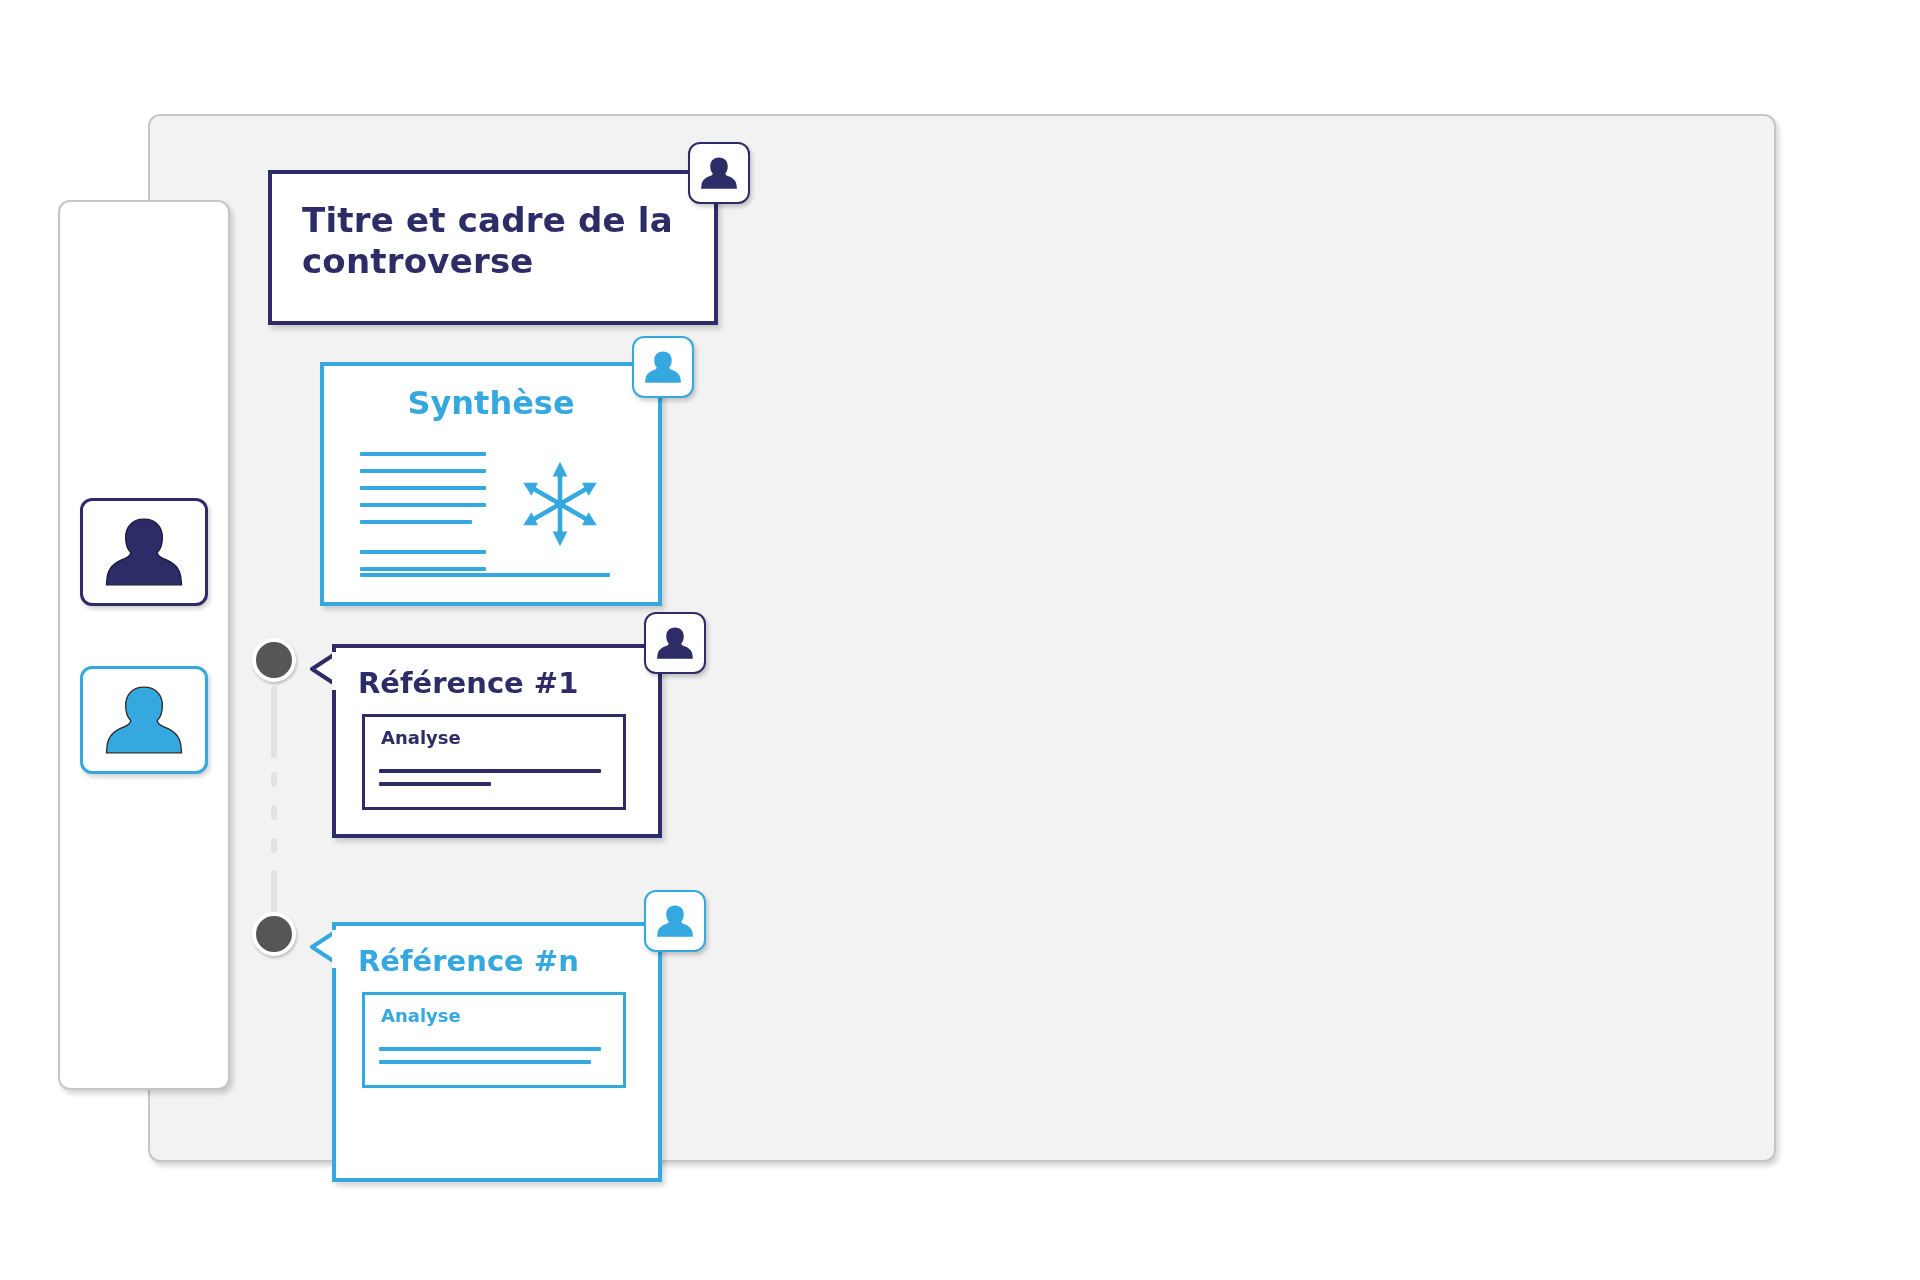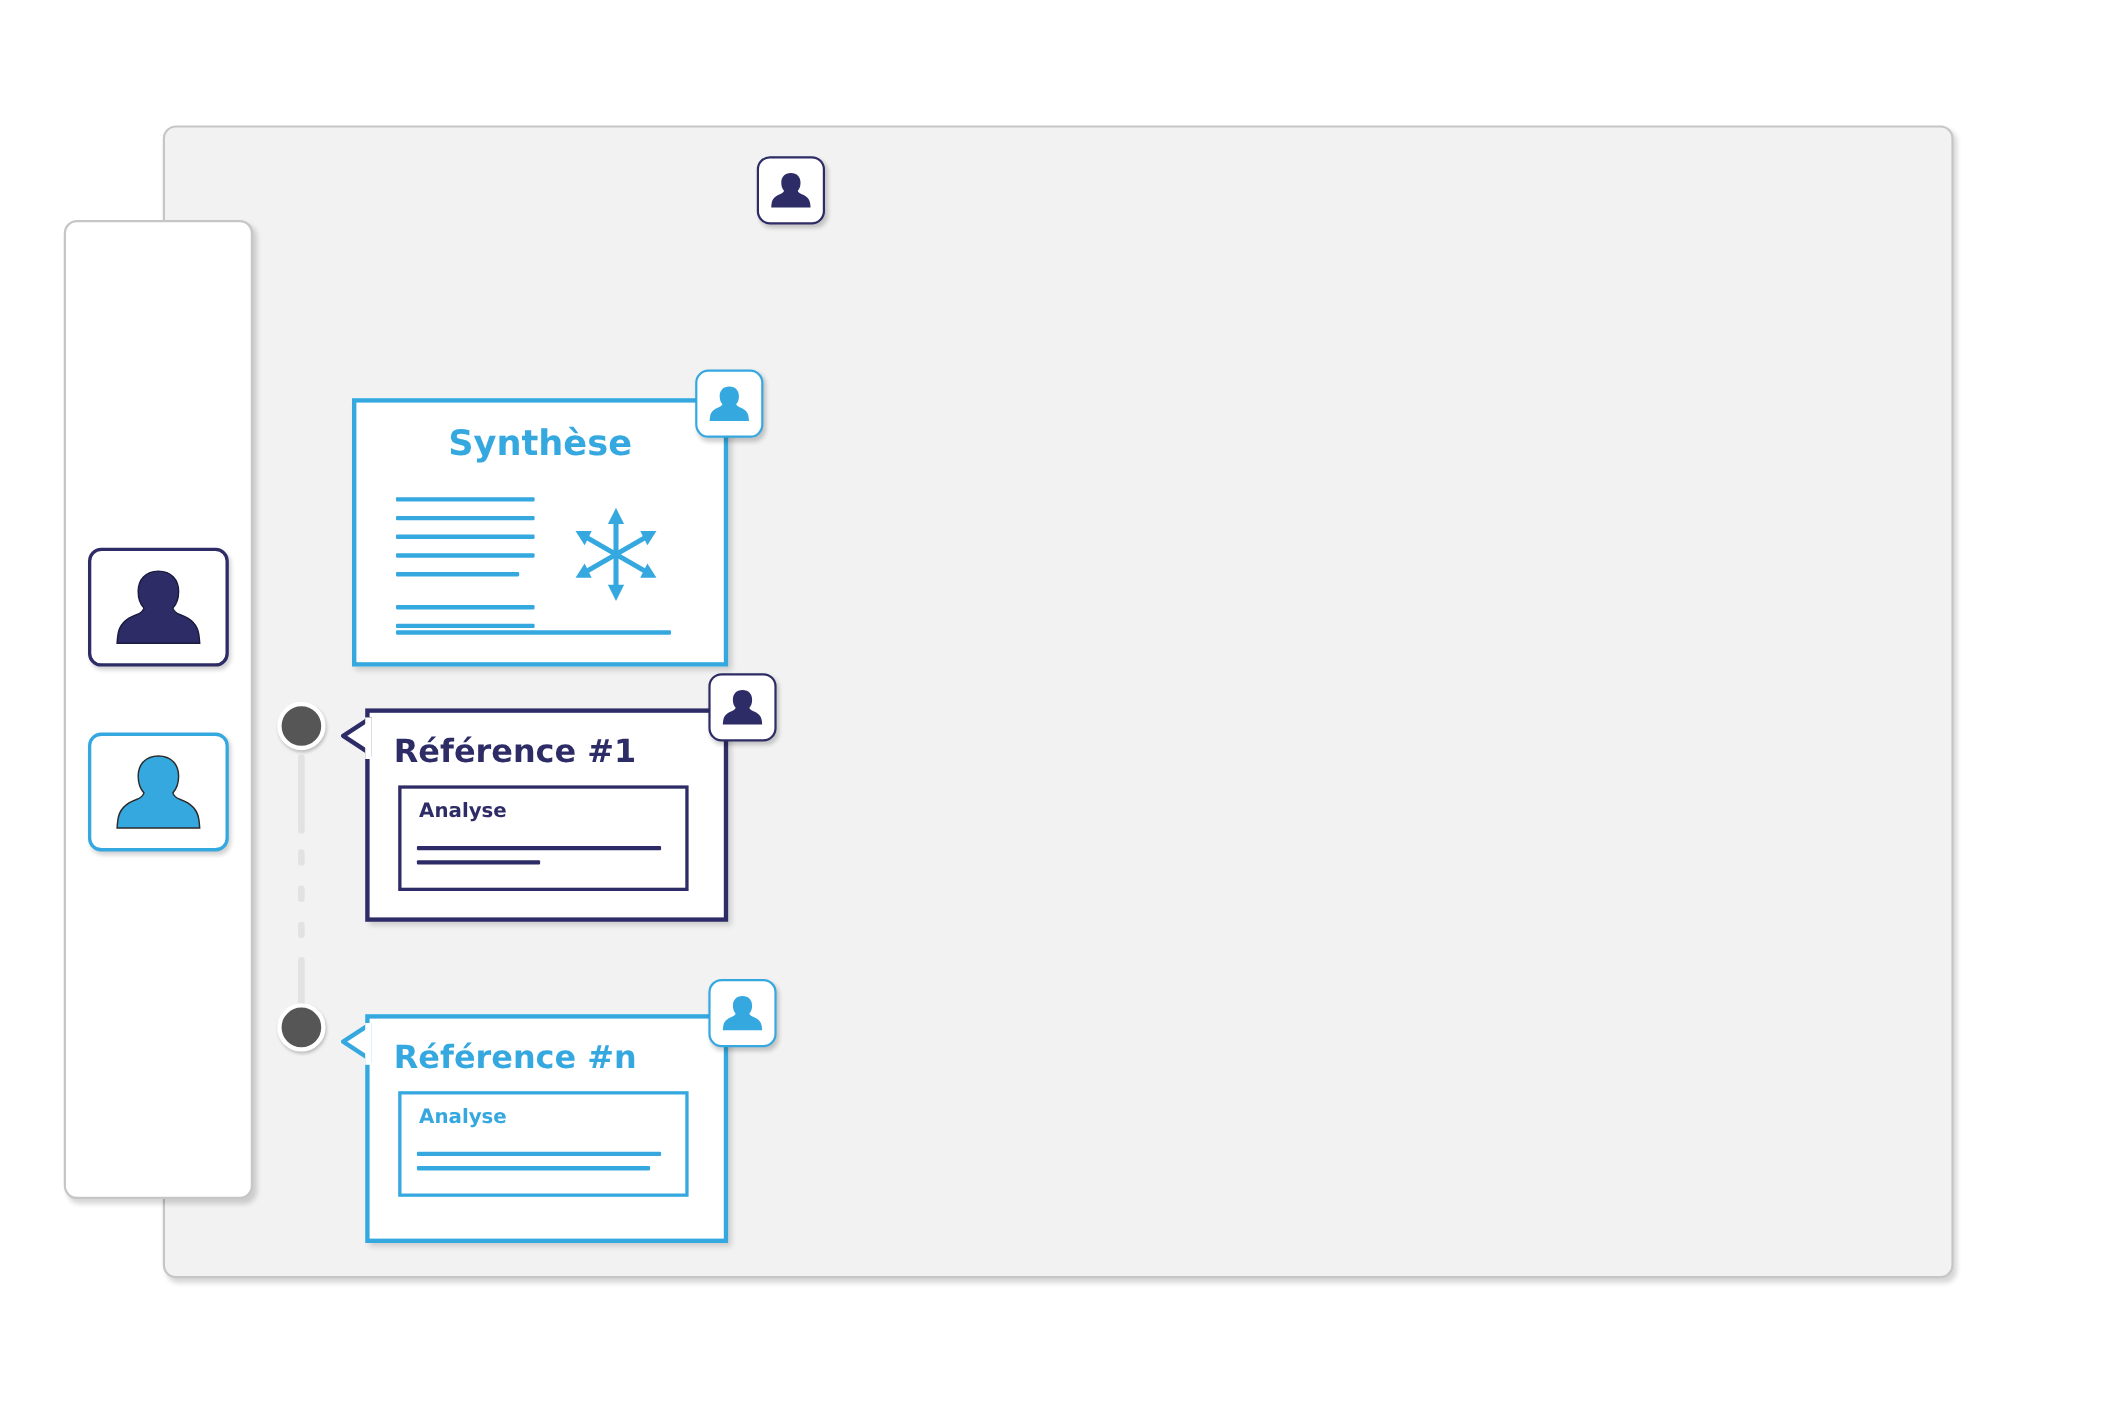--- a/index.html
+++ b/index.html
@@ -118,21 +118,21 @@
     position: absolute;
     width: 330px;
     background: #ffffff;
     box-sizing: border-box;
     box-shadow: 3px 4px 5px rgba(0,0,0,0.16);
     z-index: 10;
   }
   .ref-box.dark  { border: 4px solid #2d2c66; }
   .ref-box.light { border: 4px solid #35a8e0; }
   .ref-box.r1 { left: 332px; top: 644px; height: 194px; }
-  .ref-box.rn { left: 332px; top: 922px; height: 208px; }
+  .ref-box.rn { left: 332px; top: 922px; height: 260px; }
 
   
   .tail { position: absolute; left: -26px; top: 4px; width: 28px; height: 44px; }
 
   .ref-title {
     position: absolute;
     left: 22px; top: 18px;
     font-size: 29px; font-weight: bold;
   }
   .ref-box.dark .ref-title  { color: #2d2c66; }
@@ -202,20 +202,23 @@
     </div>
     <div class="avatar-card light">
       <span>
         <svg viewBox="0 0 64 56" xmlns="http://www.w3.org/2000/svg">
           <path fill="#35a8e0" stroke="#2b2b2b" stroke-width="1" d="M32 3c-9 0-14 6-14 14 0 5 1.6 9.2 4 11.6-0.6 2.2-2 3.4-5.2 4.6C10 35.6 5 39.6 4 47c-0.5 3.6-0.6 6-0.6 6h57.2s-0.1-2.4-0.6-6c-1-7.4-6-11.4-12.8-13.8-3.2-1.2-4.6-2.4-5.2-4.6 2.4-2.4 4-6.6 4-11.6C46 9 41 3 32 3z"></path>
         </svg>
       </span>
     </div>
   </div>
 
+  <div class="title-box">
+    <div class="title-text">Titre et cadre de la controverse</div>
+  </div>
   <div class="badge dark" style="left:688px; top:142px;">
     <span>
       <svg viewBox="0 0 64 56" xmlns="http://www.w3.org/2000/svg">
         <path fill="#2d2c66" d="M32 3c-9 0-14 6-14 14 0 5 1.6 9.2 4 11.6-0.6 2.2-2 3.4-5.2 4.6C10 35.6 5 39.6 4 47c-0.5 3.6-0.6 6-0.6 6h57.2s-0.1-2.4-0.6-6c-1-7.4-6-11.4-12.8-13.8-3.2-1.2-4.6-2.4-5.2-4.6 2.4-2.4 4-6.6 4-11.6C46 9 41 3 32 3z"></path>
       </svg>
     </span>
   </div>
 
   <div class="synth-box">
     <div class="synth-title">Synthèse</div>

